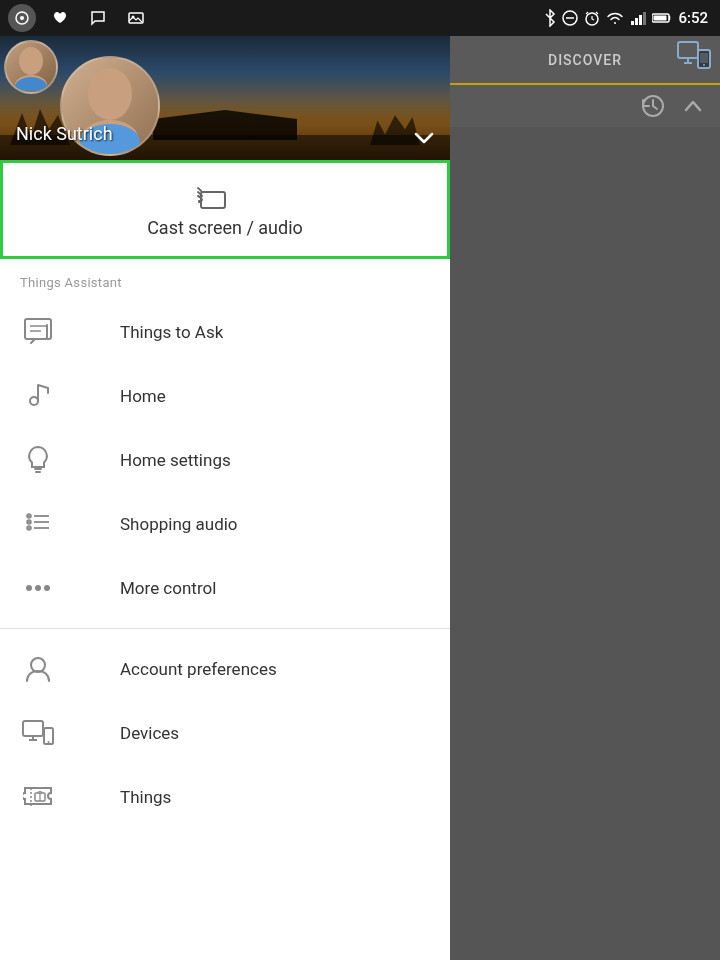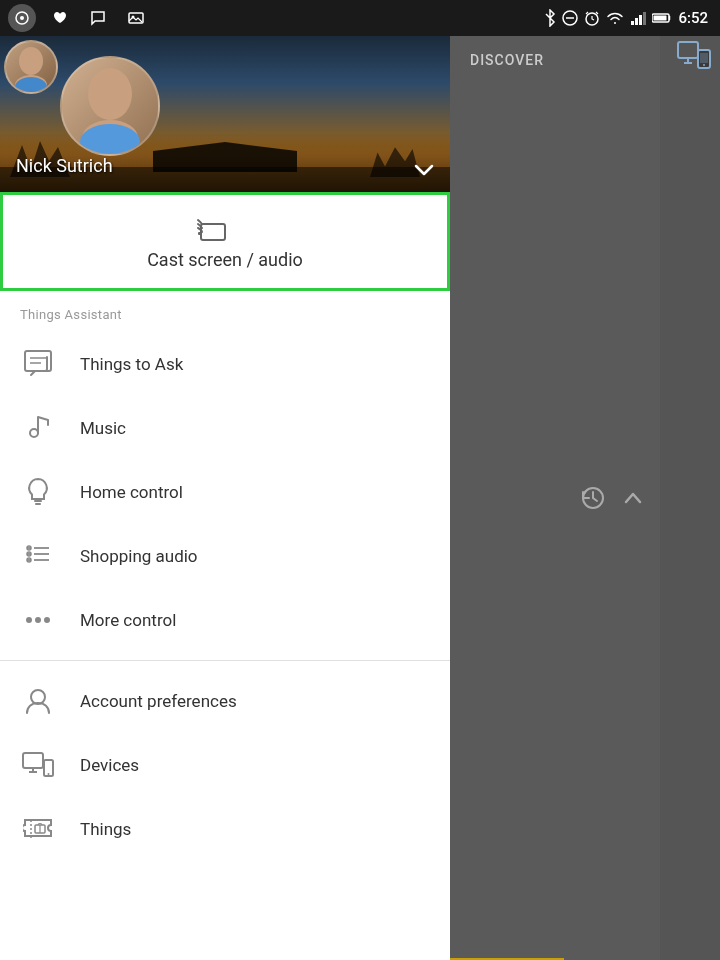--- a/index.html
+++ b/index.html
@@ -48,21 +48,21 @@
 
     
     .right-panel {
       position: absolute;
       top: 36px;
       left: 450px;
       right: 0;
       bottom: 0;
       background: #b91c1c;
       display: flex;
-      flex-direction: row;
+      flex-direction: column;
       border-radius: 21px;
     }
     .discover-header {
       background: #5a5a5a;
       padding: 14px 20px;
       text-align: center;
       border-bottom: 2px solid #c8a000;
     }
     .discover-header span {
       color: #cccccc;
@@ -92,21 +92,21 @@
       bottom: 0;
       background: #ffffff;
       display: flex;
       flex-direction: column;
       z-index: 10;
     }
 
     
     .drawer-header {
       position: relative;
-      height: 156px;
+      height: 124px;
       overflow: hidden;
       flex-shrink: 0;
     }
     .header-bg {
       width: 100%;
       height: 100%;
       background: linear-gradient(to bottom, #1a2a3a 0%, #2d4a6a 30%, #8a6020 70%, #c88030 100%);
       position: relative;
     }
     .header-bg::after {
@@ -203,20 +203,21 @@
     }
 
     
     .menu-item {
       display: flex;
       align-items: center;
       padding: 14px 20px;
       background: white;
       cursor: pointer;
       flex-shrink: 0;
+      gap: 40px;
     }
     .menu-icon {
       width: 36px;
       height: 36px;
       display: flex;
       align-items: center;
       justify-content: center;
       margin-right: 24px;
       flex-shrink: 0;
       color: #777;
@@ -458,35 +459,35 @@
     <span class="menu-label">Things to Ask</span>
   </div>
 
   <div class="menu-item">
     <div class="menu-icon">
       <svg width="24" height="30" viewBox="0 0 24 30">
         <path d="M8 24a4 4 0 1 0 0-8 4 4 0 0 0 0 8z" fill="none" stroke="#888" stroke-width="2"></path>
         <path d="M12 20V4l10 3v5" stroke="#888" stroke-width="2" fill="none" stroke-linecap="round" stroke-linejoin="round"></path>
       </svg>
     </div>
-    <span class="menu-label">Music</span>
+    <span class="menu-label">Home</span>
   </div>
 
   <div class="menu-item">
     <div class="menu-icon">
       <svg width="26" height="30" viewBox="0 0 26 30">
 
         <path d="M13 2a9 9 0 0 1 6 15.5V22H7v-4.5A9 9 0 0 1 13 2z" fill="none" stroke="#888" stroke-width="2"></path>
         <rect x="9" y="23" width="8" height="2" rx="1" fill="#888"></rect>
         <rect x="10" y="26" width="6" height="2" rx="1" fill="#888"></rect>
 
         <line x1="13" y1="0" x2="13" y2="-2" stroke="#888" stroke-width="1.5"></line>
       </svg>
     </div>
-    <span class="menu-label">Home control</span>
+    <span class="menu-label">Home settings</span>
   </div>
 
   <div class="menu-item">
     <div class="menu-icon">
       <svg width="26" height="28" viewBox="0 0 26 28">
         <line x1="2" y1="6" x2="6" y2="6" stroke="#888" stroke-width="1.8"></line>
         <line x1="2" y1="12" x2="6" y2="12" stroke="#888" stroke-width="1.8"></line>
         <line x1="2" y1="18" x2="6" y2="18" stroke="#888" stroke-width="1.8"></line>
         <line x1="9" y1="6" x2="24" y2="6" stroke="#888" stroke-width="1.8"></line>
         <line x1="9" y1="12" x2="24" y2="12" stroke="#888" stroke-width="1.8"></line>

